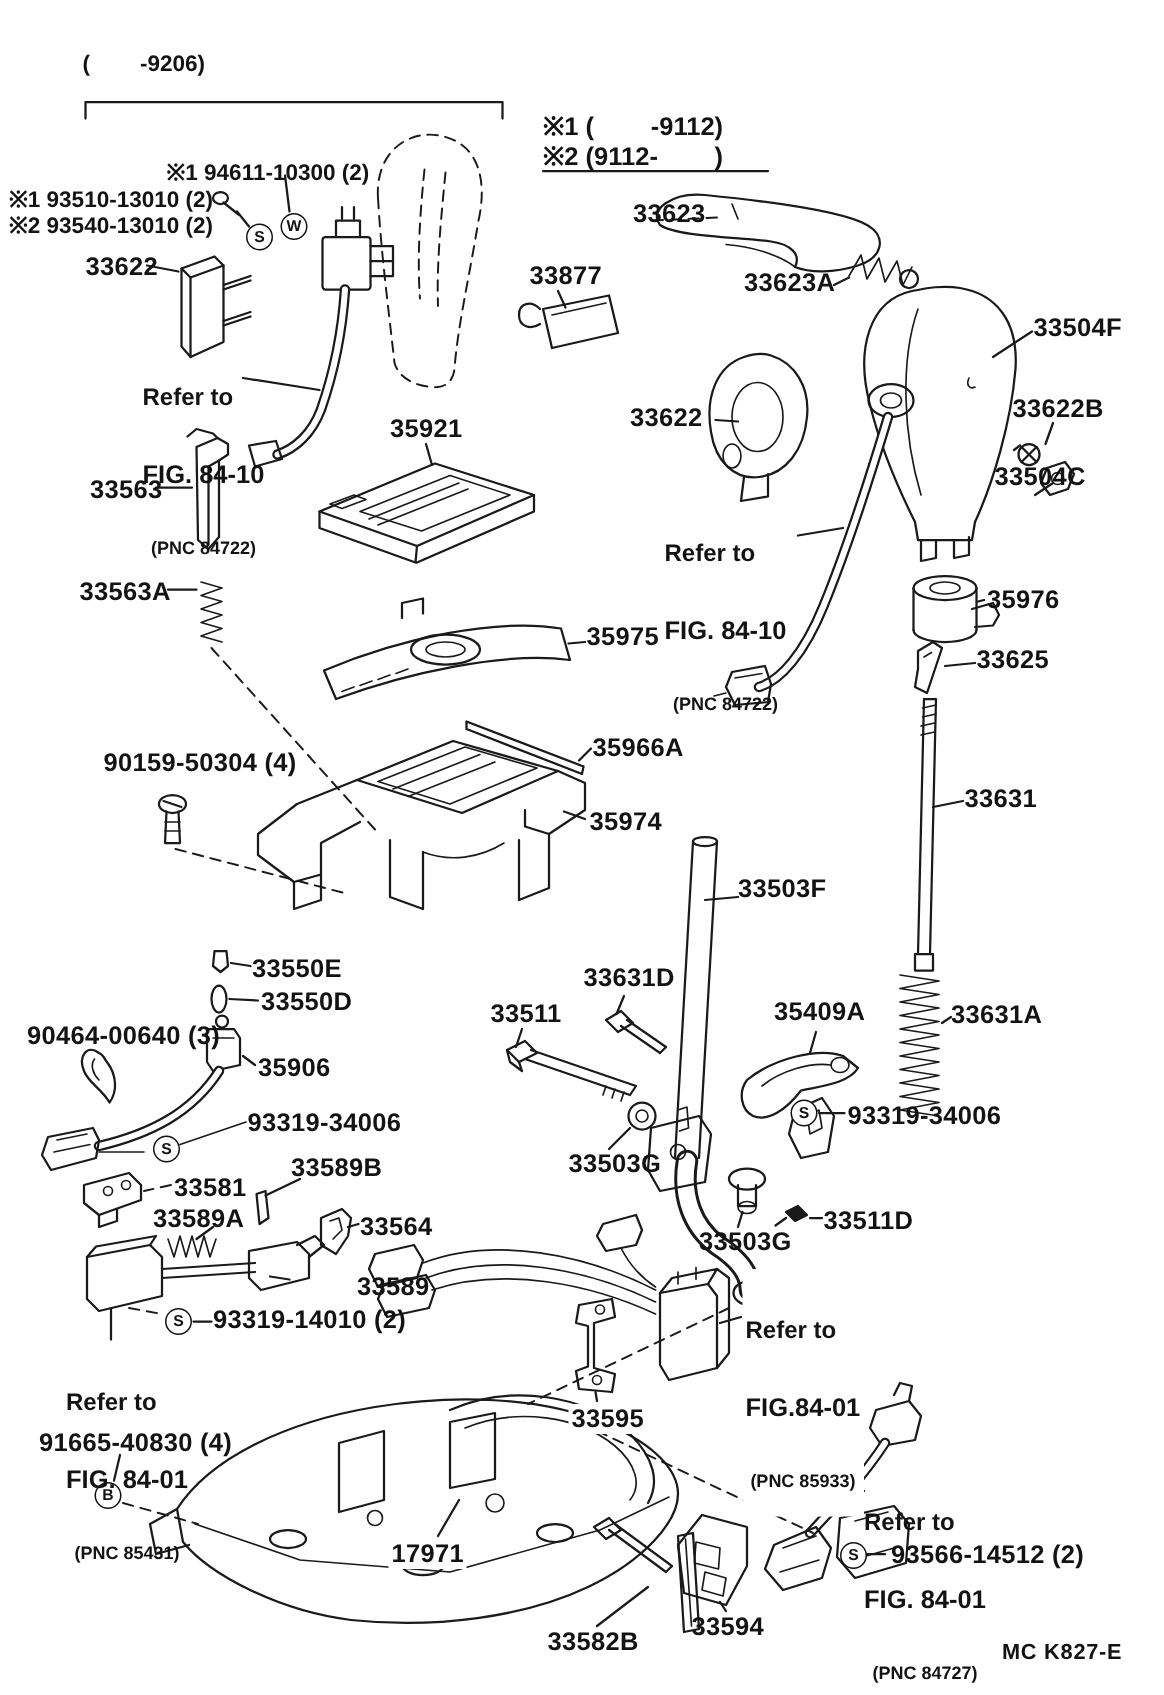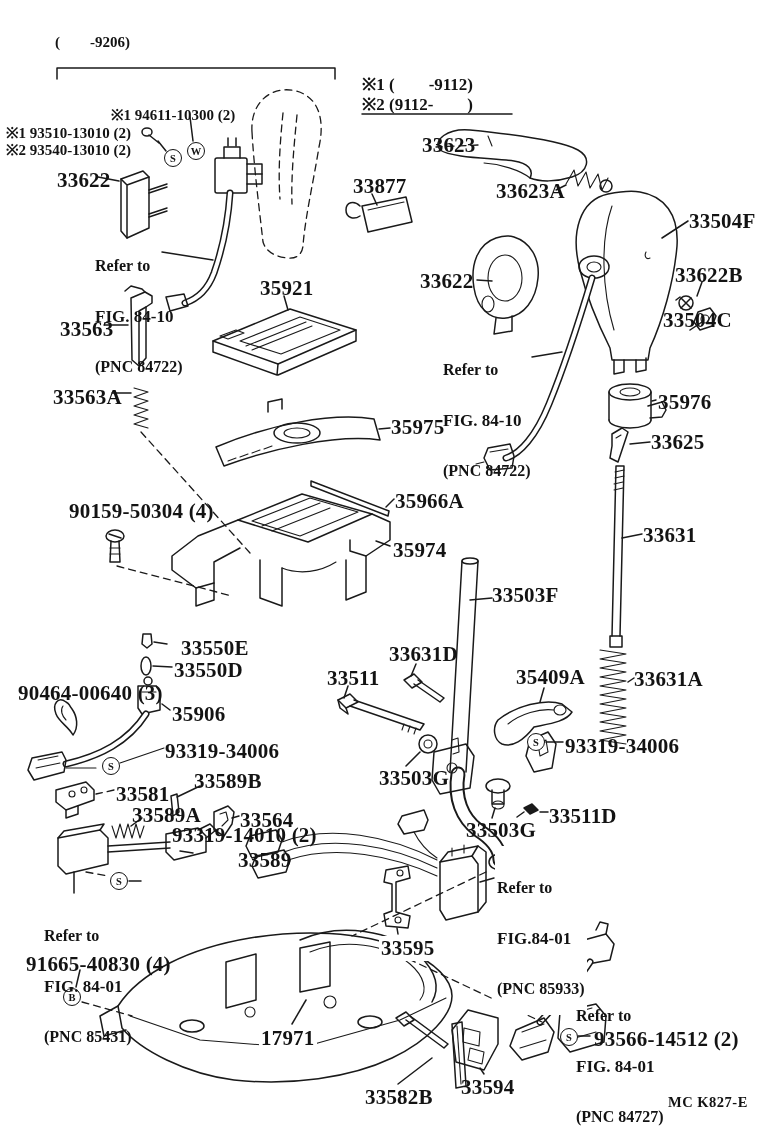--- a/index.html
+++ b/index.html
@@ -1,33 +1,33 @@
 <!DOCTYPE html>
 <html><head>
 <meta charset="utf-8">
 <style>
   html,body{margin:0;padding:0;background:#fff;}
   .stage{position:relative;width:776px;height:1130px;background:#ffffff;overflow:hidden;
-         font-family:Liberation Serif, serif;color:#131313;}
+         font-family:Liberation Sans, sans-serif;color:#131313;}
   svg.art{position:absolute;left:0;top:0;}
   svg.art path,svg.art ellipse,svg.art circle,svg.art rect{
     stroke:#1a1a1a;fill:none;stroke-width:1.5;stroke-linecap:round;stroke-linejoin:round;}
   svg.art .dash{stroke-dasharray:7 5;stroke-width:1.3;}
   svg.art .thin{stroke-width:1.1;}
   svg.art .cableO{stroke-width:7;}
   svg.art .cableI{stroke:#fff;stroke-width:4;}
   svg.art .solid{fill:#1a1a1a;}
-  .lbl{position:absolute;font-weight:bold;font-size:21px;letter-spacing:.2px;white-space:pre;}
+  .lbl{position:absolute;font-weight:bold;font-size:17px;letter-spacing:.2px;white-space:pre;}
   .bg{background:#fff;padding:0 2px;}
   .note{position:absolute;font-weight:bold;font-size:15px;white-space:pre;}
   .star{position:absolute;font-weight:bold;font-size:17px;white-space:pre;}
   .ref{position:absolute;font-weight:bold;line-height:1.05;white-space:pre;}
   .ref .l1{font-size:16px;display:block;}
   .ref .l2{font-size:17px;display:block;}
-  .ref .l3{font-size:16px;display:block;}
+  .ref .l3{font-size:12px;display:block;text-align:center;}
   .sym{position:absolute;width:16px;height:16px;border:1.8px solid #131313;border-radius:50%;
        font-size:10.5px;font-weight:bold;display:flex;align-items:center;justify-content:center;
        background:#fff;}
   .code{position:absolute;font-weight:bold;font-size:14.5px;letter-spacing:.5px;}
 </style>
 </head>
 <body>
 
 <div class="stage">
 
@@ -328,31 +328,31 @@
 <div class="sym" style="left:63px;top:988px;">B</div>
 
 <div class="lbl" style="left:57px;top:168px;">33622</div>
 <div class="lbl" style="left:260px;top:276px;">35921</div>
 <div class="lbl" style="left:60px;top:317px;">33563</div>
 <div class="lbl" style="left:53px;top:385px;">33563A</div>
 <div class="lbl" style="left:391px;top:415px;">35975</div>
 <div class="lbl" style="left:69px;top:499px;">90159-50304 (4)</div>
 <div class="lbl" style="left:395px;top:489px;">35966A</div>
 <div class="lbl" style="left:393px;top:538px;text-align:center;">35974</div>
-<div class="lbl" style="left:168px;top:636px;margin-left:13px;">33550E</div>
+<div class="lbl" style="left:168px;top:636px;">33550E</div>
 <div class="lbl" style="left:174px;top:658px;">33550D</div>
 <div class="lbl" style="left:18px;top:681px;">90464-00640 (3)</div>
 <div class="lbl" style="left:172px;top:702px;">35906</div>
 <div class="lbl" style="left:165px;top:739px;">93319-34006</div>
 <div class="lbl" style="left:116px;top:782px;">33581</div>
 <div class="lbl" style="left:194px;top:769px;">33589B</div>
-<div class="lbl" style="left:102px;top:803px;margin-left:30px;">33589A</div>
+<div class="lbl" style="left:102px;top:803px;">33589A</div>
 <div class="lbl" style="left:240px;top:808px;">33564</div>
 <div class="lbl" style="left:194px;top:848px;margin-left:44px;">33589</div>
-<div class="lbl" style="left:142px;top:823px;margin-left:30px;">93319-14010 (2)</div>
+<div class="lbl" style="left:142px;top:870px;">93319-14010 (2)</div>
 <div class="lbl" style="left:26px;top:952px;">91665-40830 (4)</div>
 <div class="lbl bg" style="left:259px;top:1026px;">17971</div>
 <div class="lbl" style="left:365px;top:1085px;">33582B</div>
 <div class="lbl" style="left:461px;top:1075px;text-align:right;">33594</div>
 <div class="lbl" style="left:422px;top:133px;">33623</div>
 <div class="lbl" style="left:496px;top:179px;">33623A</div>
 <div class="lbl" style="left:353px;top:174px;">33877</div>
 <div class="lbl" style="left:689px;top:209px;">33504F</div>
 <div class="lbl" style="left:420px;top:269px;">33622</div>
 <div class="lbl" style="left:675px;top:263px;">33622B</div>

